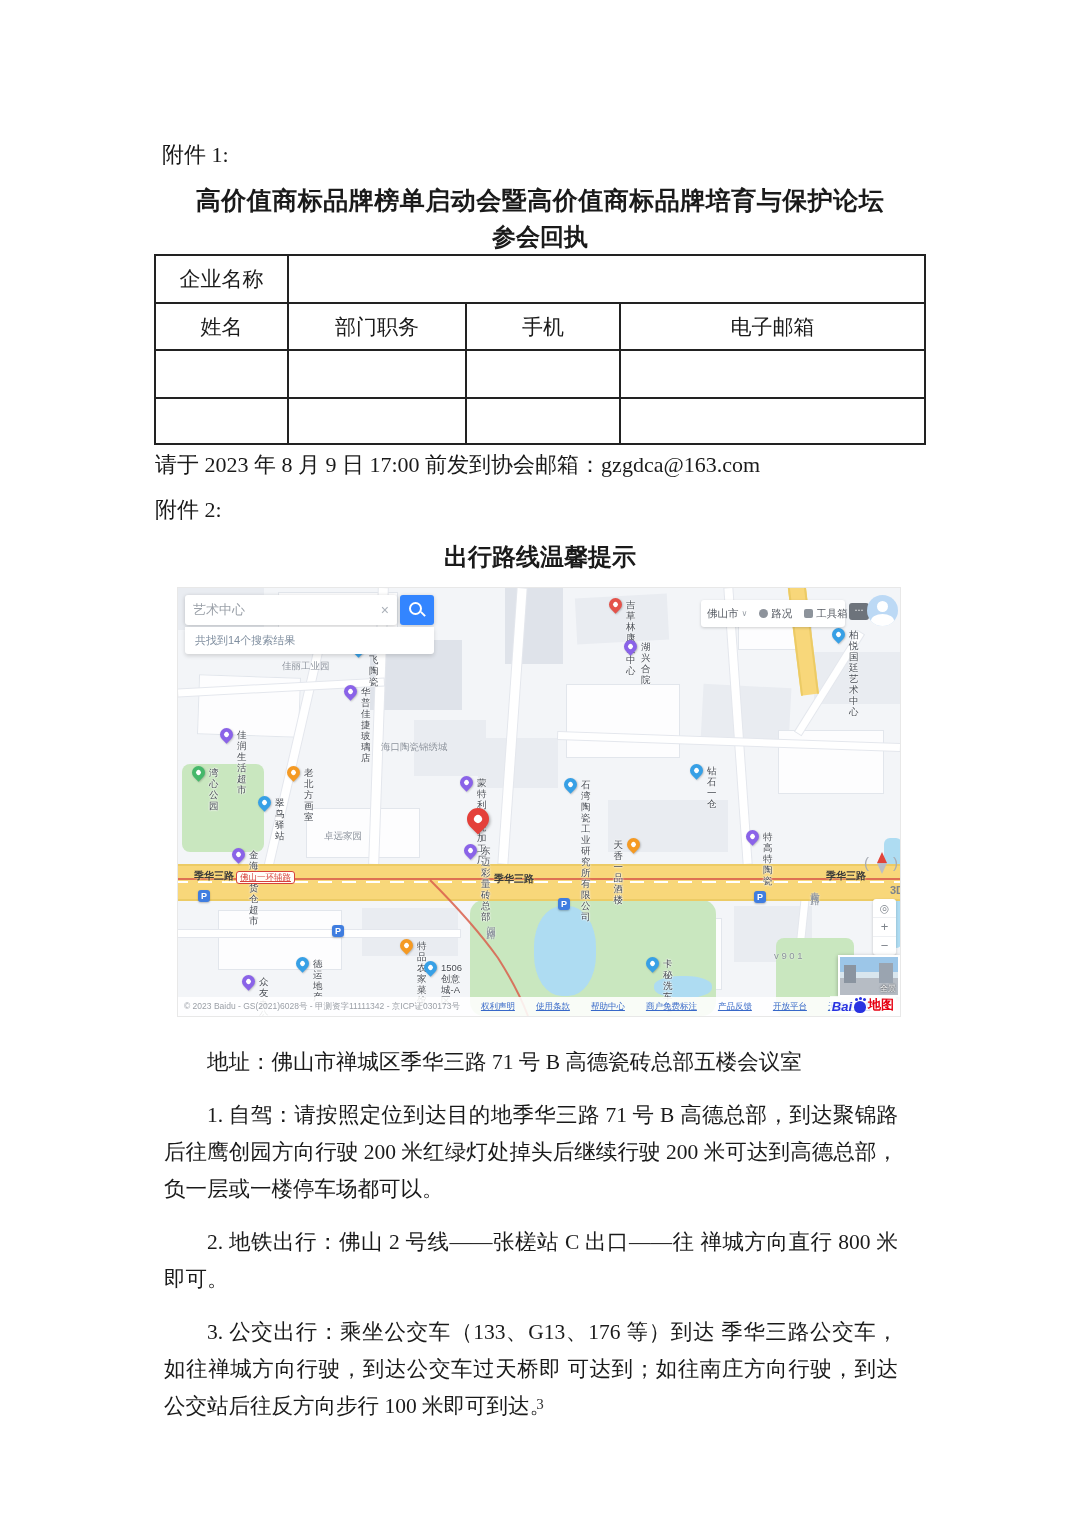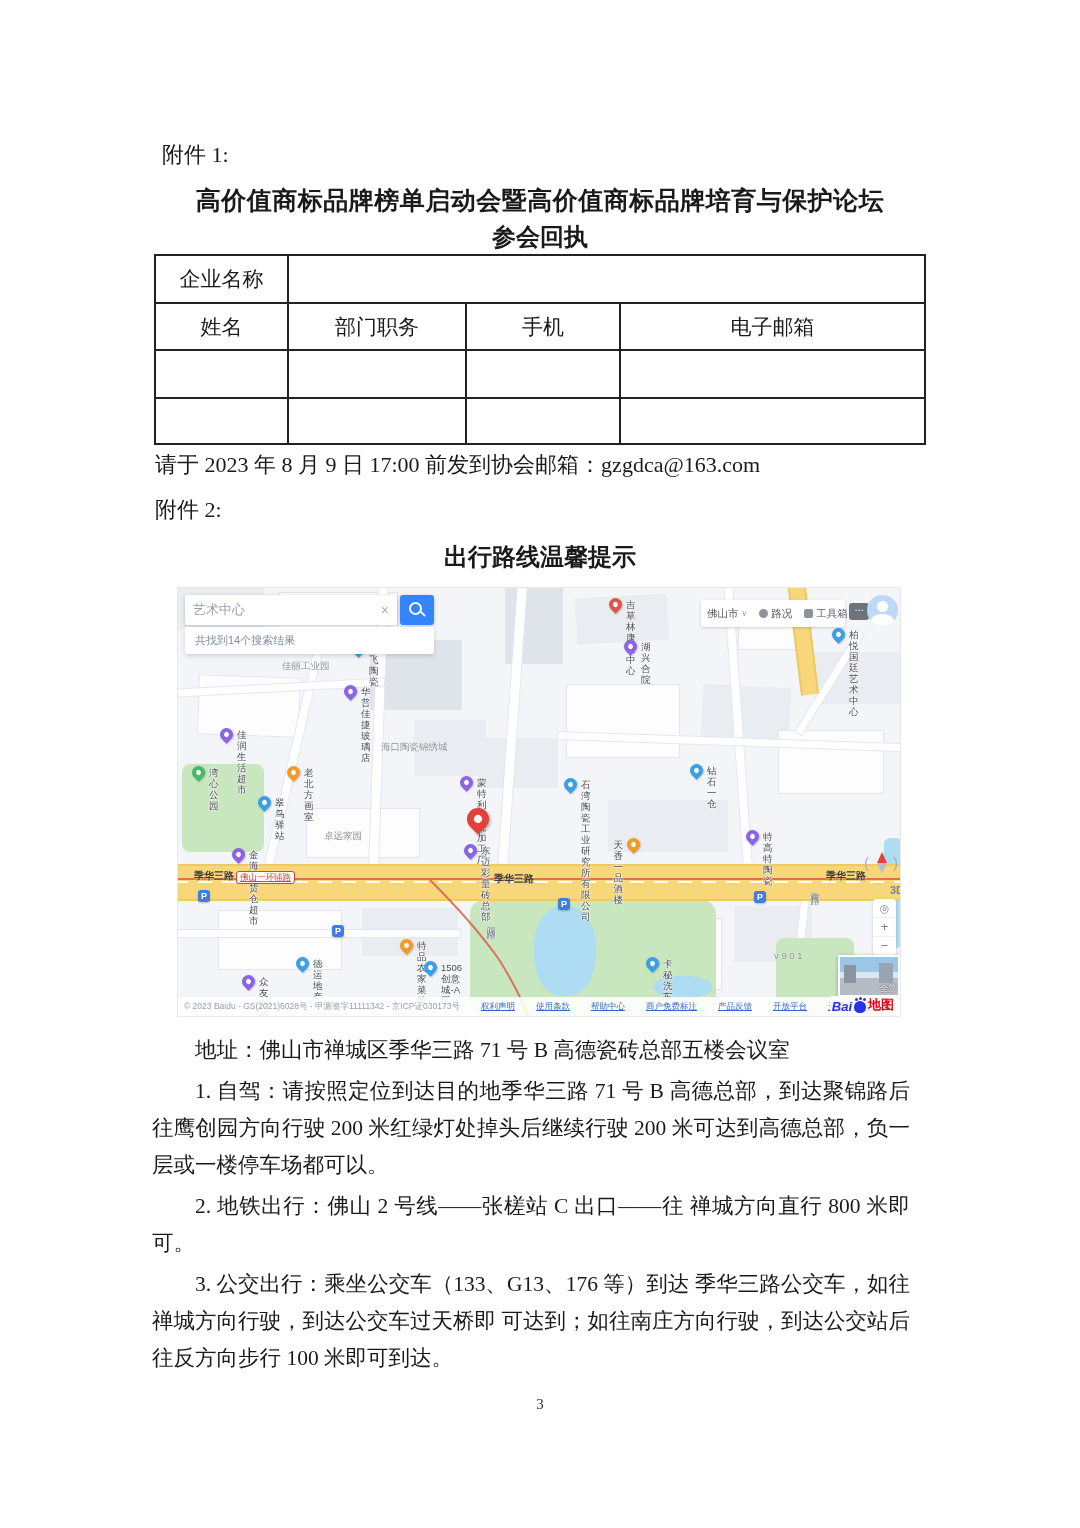--- a/index.html
+++ b/index.html
@@ -6,21 +6,21 @@
   .page{position:relative;width:1080px;height:1528px;background:#ffffff;margin:0 auto;
         font-family:"Liberation Serif","DejaVu Serif",serif;color:#1a1a1a;overflow:hidden;}
   .abs{position:absolute;}
   .att-label{font-size:22px;}
   .doc-title{width:100%;text-align:center;font-weight:bold;font-size:25px;letter-spacing:.5px;}
   .doc-title2{width:100%;text-align:center;font-weight:bold;font-size:24px;}
   table.reply{border-collapse:collapse;table-layout:fixed;width:772px;}
   table.reply td{border:2px solid #222;font-size:21px;text-align:center;vertical-align:middle;padding:0;}
   .note{font-size:22px;}
   .body-text{font-size:21.5px;line-height:37px;text-align:justify;}
-  .body-text p{margin:4px;text-indent:2em;}
+  .body-text p{margin:16px;text-indent:2em;}
   .page-num{width:100%;text-align:center;font-size:15px;color:#333;}
 
   
   .map{position:relative;width:722px;height:428px;background:#f3f5f8;overflow:hidden;
        font-family:"Liberation Sans","DejaVu Sans",sans-serif;outline:1px solid #e8e8e8;}
   .blk{position:absolute;background:#e9ecf1;}
   .blk.w{background:#fdfdfe;border:1px solid #e2e6ec;}
   .blk.d{background:#dfe3ea;}
   .road{position:absolute;background:#ffffff;box-shadow:0 0 0 1px #e4e7ed;}
   .yroad{position:absolute;left:-4px;top:276px;width:730px;height:33px;background:#f8d77a;

